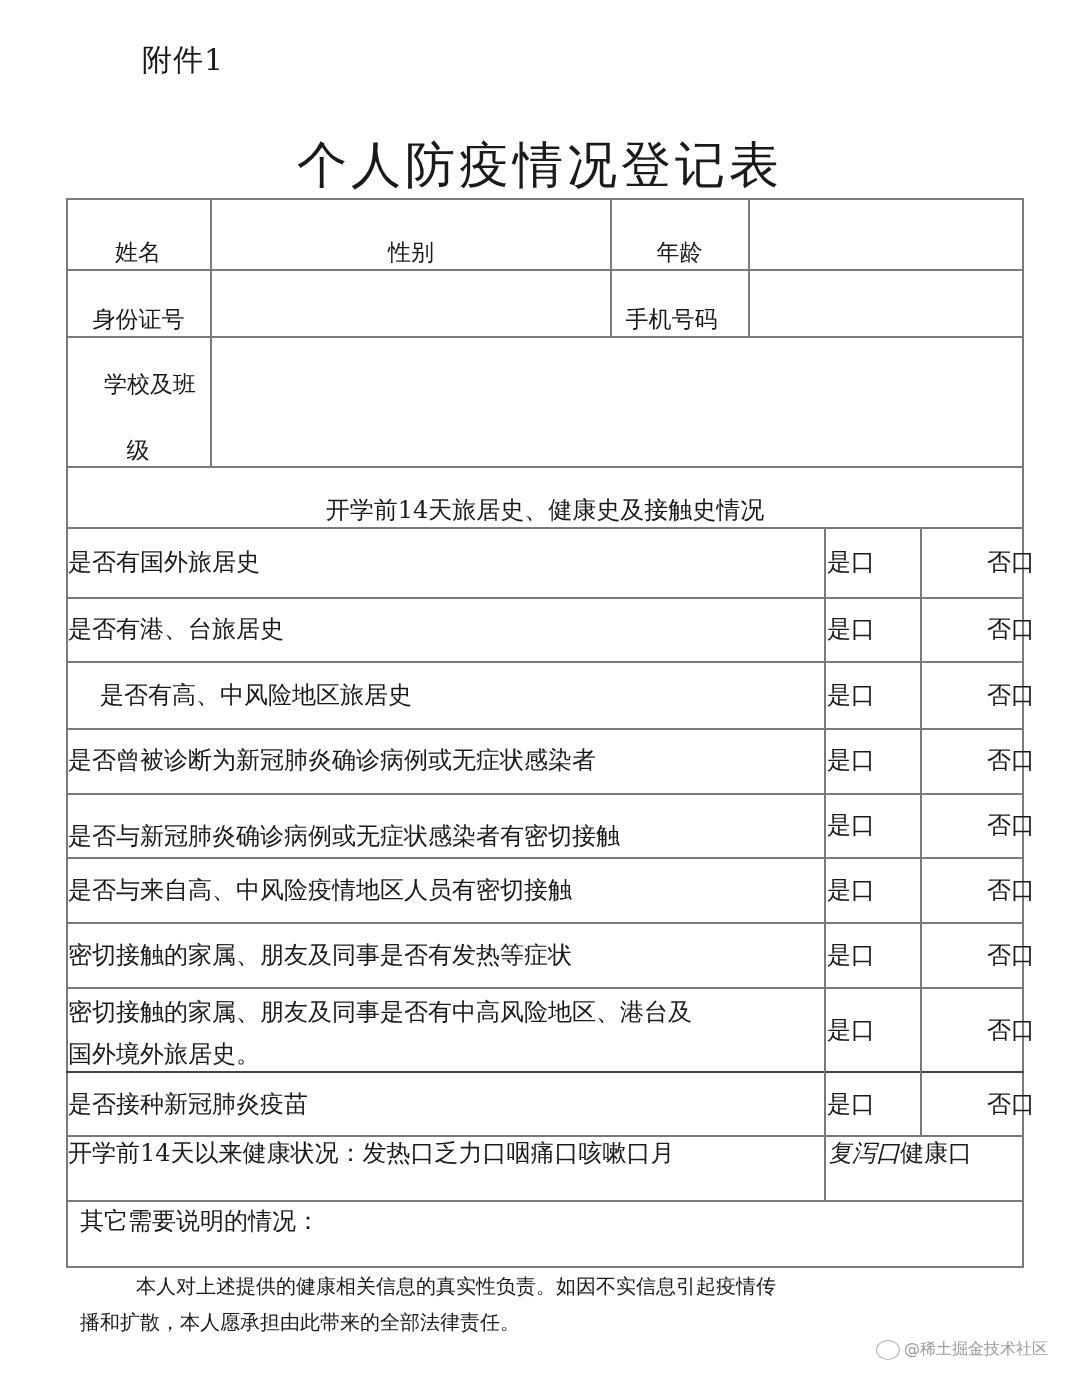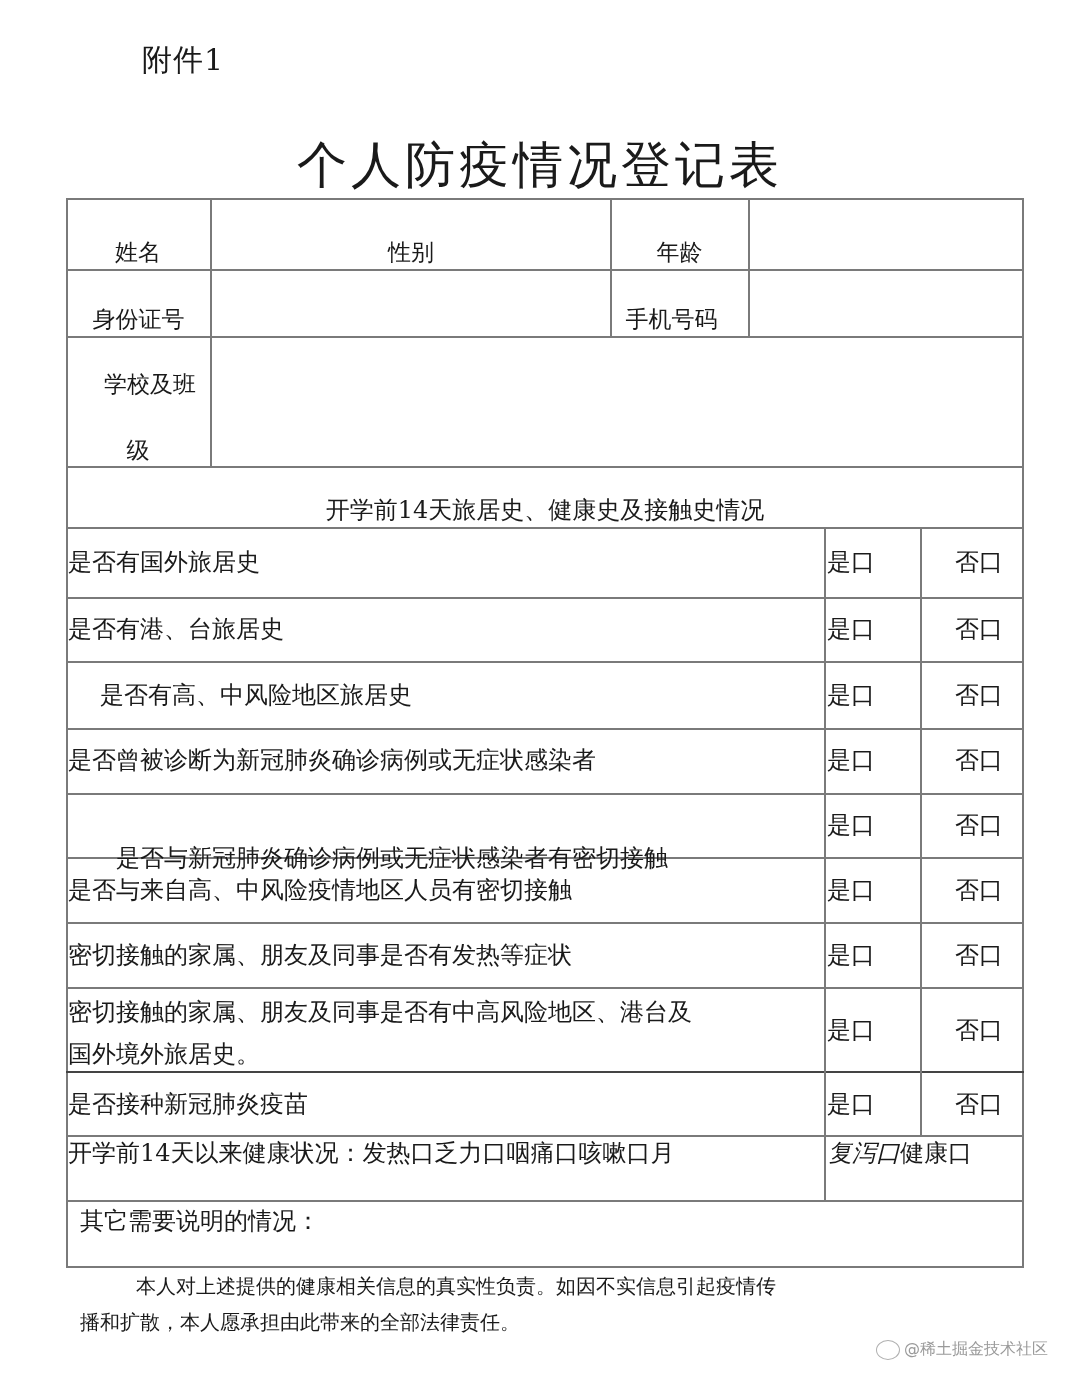--- a/index.html
+++ b/index.html
@@ -21,21 +21,21 @@
     border: 2px solid #7a7a7a; box-sizing: border-box;
   }
   .hl { position: absolute; height: 0; border-top: 2px solid #7a7a7a; }
   .vl { position: absolute; width: 0; border-left: 2px solid #7a7a7a; }
   .cell {
     position: absolute; font-size: 23px; line-height: 28px; white-space: nowrap;
   }
   .center { text-align: center; }
   .q { left: 68px; font-size: 24px; }
   .yes { left: 827px; font-size: 24px; }
-  .no { left: 923px; width: 112px; text-align: center; font-size: 24px; }
+  .no { left: 923px; width: 112px; text-align: right; font-size: 24px; }
   .italic { font-style: italic; }
   .pledge {
     font-size: 20px; line-height: 36px; white-space: nowrap;
   }
   .watermark {
     left: 876px; top: 1339px; font-size: 16px; color: #9a9a9a; white-space: nowrap;
     font-family: "DejaVu Sans", "Liberation Sans", sans-serif;
   }
   .wm-icon {
     display: inline-block; width: 22px; height: 18px; border: 1.5px solid #b0b0b0;
@@ -99,21 +99,21 @@
 <div class="cell no" style="top:615px;">否口</div>
 
 <div class="cell q" style="top:681px;margin-left:32px;">是否有高、中风险地区旅居史</div>
 <div class="cell yes" style="top:681px;">是口</div>
 <div class="cell no" style="top:681px;">否口</div>
 
 <div class="cell q" style="top:746px;">是否曾被诊断为新冠肺炎确诊病例或无症状感染者</div>
 <div class="cell yes" style="top:746px;">是口</div>
 <div class="cell no" style="top:746px;">否口</div>
 
-<div class="cell q" style="top:844px;padding-left:48px;">是否与新冠肺炎确诊病例或无症状感染者有密切接触</div>
+<div class="cell q" style="top:822px;">是否与新冠肺炎确诊病例或无症状感染者有密切接触</div>
 <div class="cell yes" style="top:811px;">是口</div>
 <div class="cell no" style="top:811px;">否口</div>
 
 <div class="cell q" style="top:876px;">是否与来自高、中风险疫情地区人员有密切接触</div>
 <div class="cell yes" style="top:876px;">是口</div>
 <div class="cell no" style="top:876px;">否口</div>
 
 <div class="cell q" style="top:941px;">密切接触的家属、朋友及同事是否有发热等症状</div>
 <div class="cell yes" style="top:941px;">是口</div>
 <div class="cell no" style="top:941px;">否口</div>

